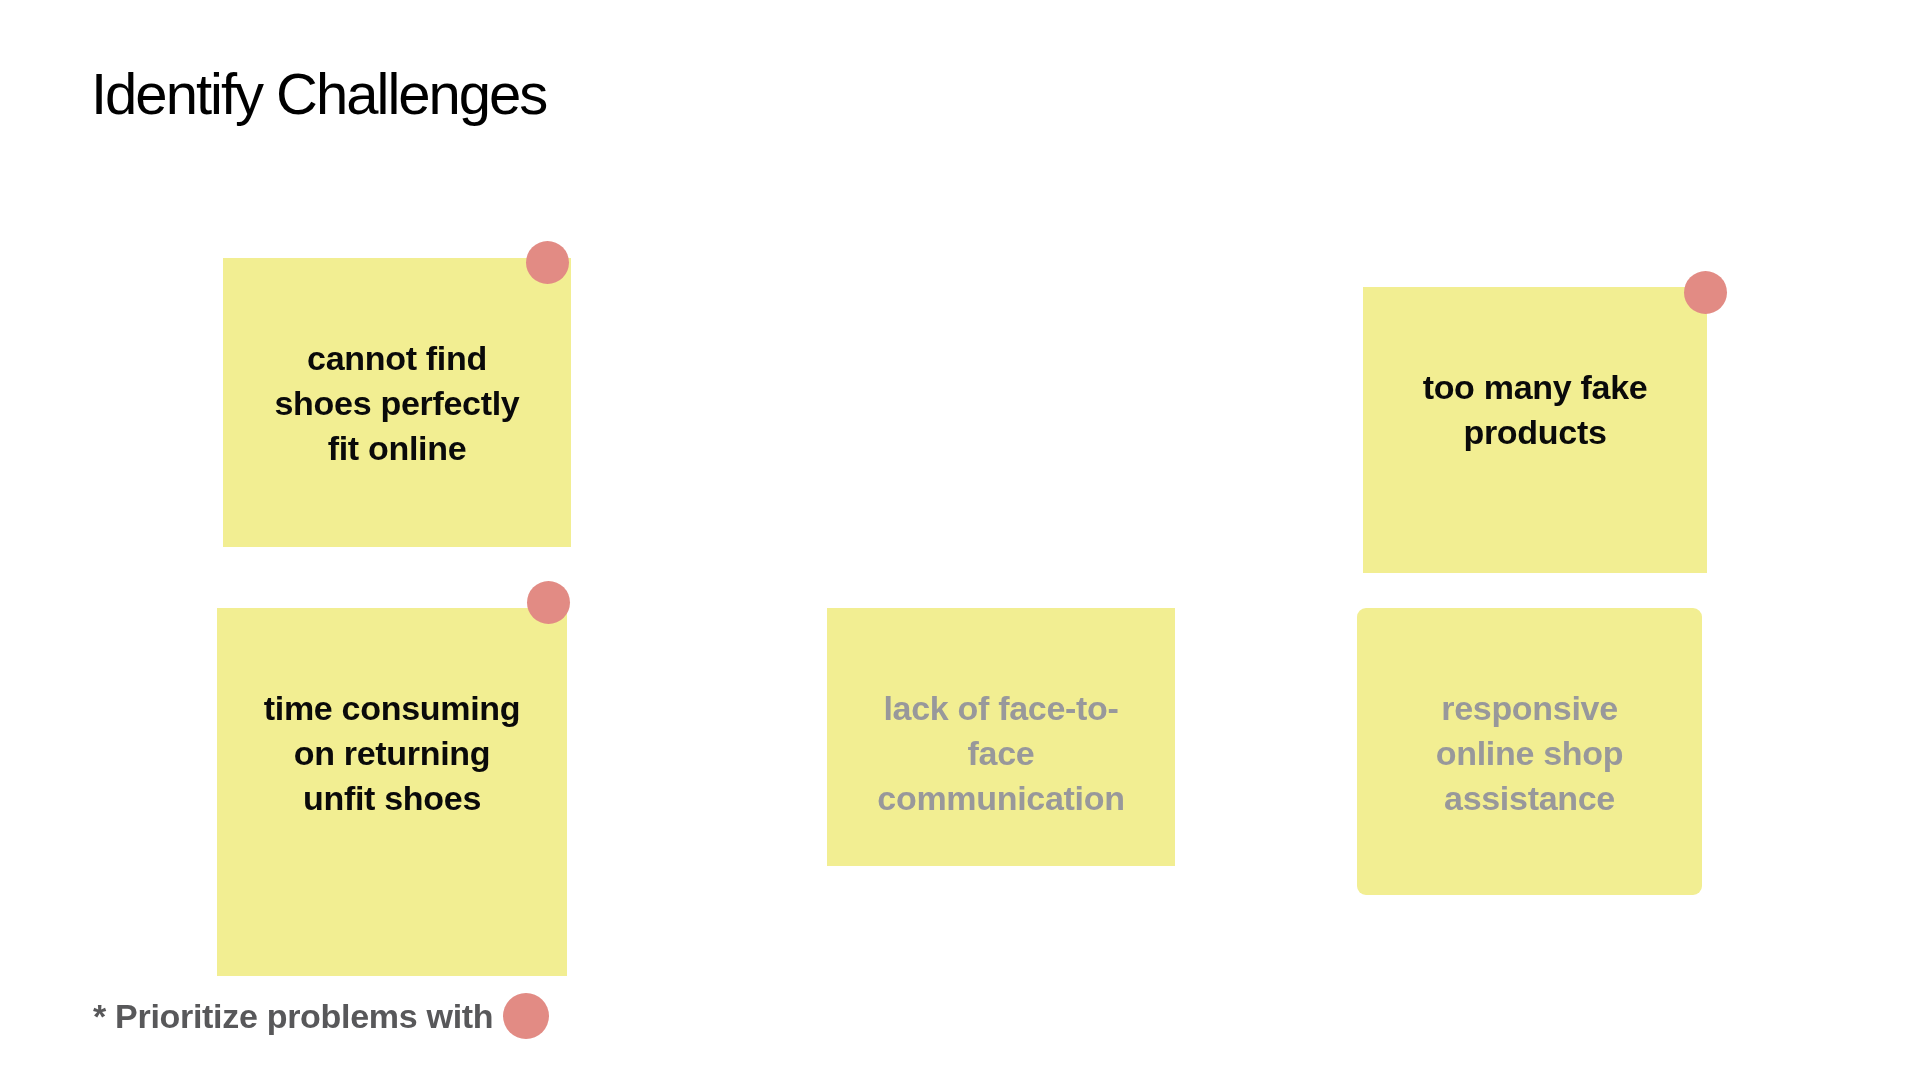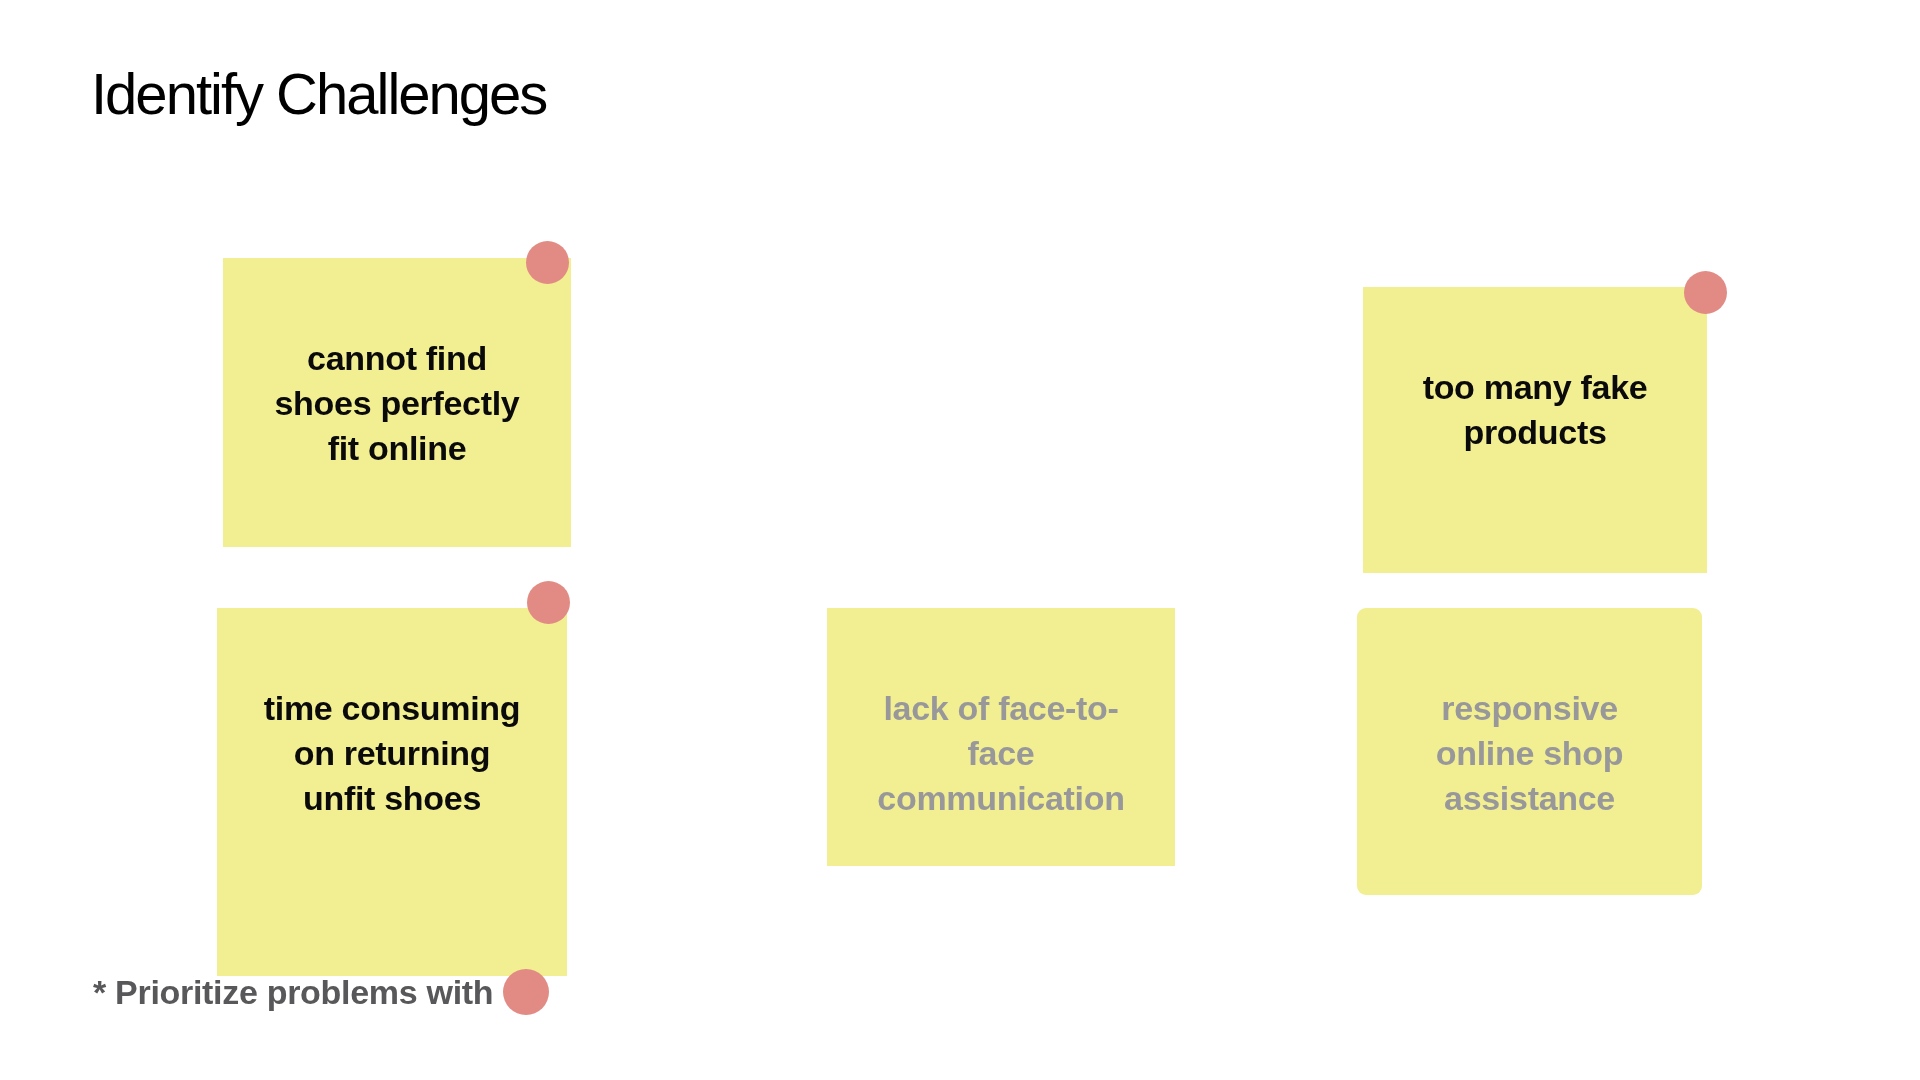--- a/index.html
+++ b/index.html
@@ -57,21 +57,21 @@
     width: 43px; height: 43px;
     border-radius: 50%;
     background: var(--priority-dot);
   }
   .n1 .dot { top: -17px; right: 2px; }
   .n3 .dot { top: -16px; right: -20px; }
   .n4 .dot { top: -27px; right: -3px; }
 
   .legend {
     position: absolute;
-    left: 93px; top: 969px;
+    left: 93px; top: 993px;
     display: flex;
     align-items: center;
     gap: 10px;
   }
   .legend-label {
     font-size: 34px;
     font-weight: 700;
     letter-spacing: -0.3px;
     color: var(--legend-text);
     white-space: nowrap;

